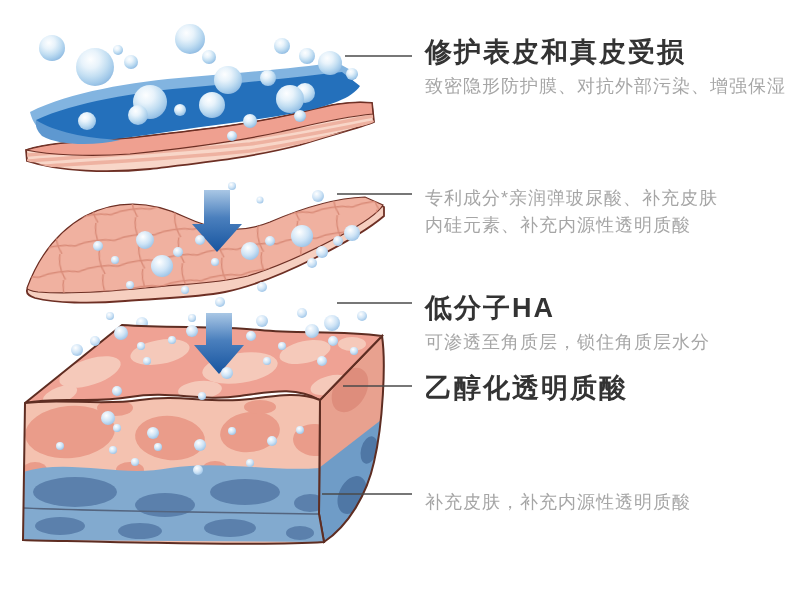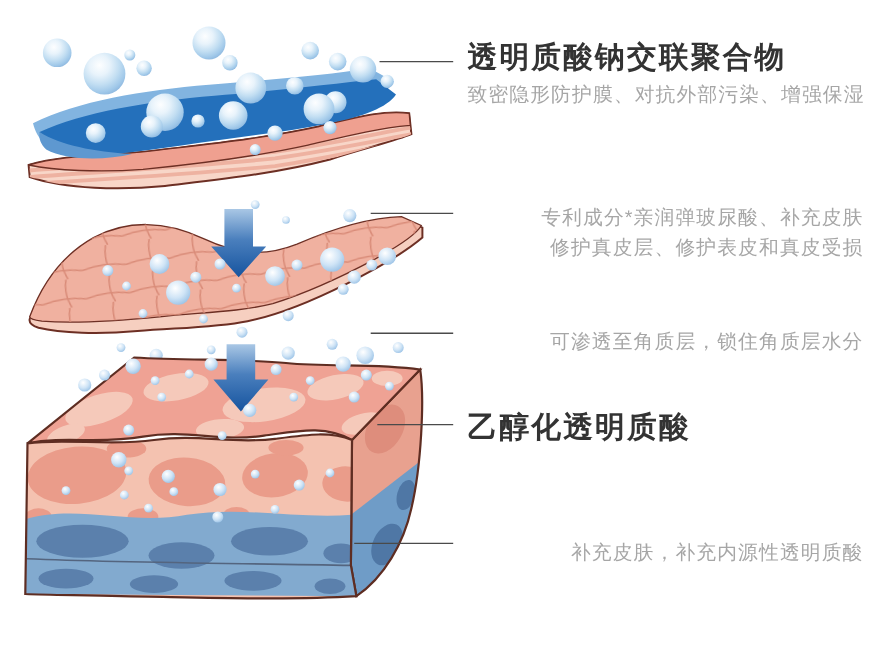--- a/index.html
+++ b/index.html
@@ -6,21 +6,21 @@
   body{width:790px;height:595px;overflow:hidden;position:relative;
        font-family:"Liberation Sans","DejaVu Sans",sans-serif;}
   .stage{position:absolute;inset:0;width:790px;height:595px;}
   svg.illus{position:absolute;left:0;top:0;}
   .labels{position:absolute;inset:0;}
   .label{position:absolute;left:425px;width:360px;}
   .label .title{font-size:27px;line-height:32px;font-weight:600;color:#333333;
                 letter-spacing:2px;white-space:nowrap;}
   .label .desc{margin-top:5px;font-size:18px;line-height:27px;color:#a6a6a6;
                letter-spacing:1px;}
-  .label .desc div{white-space:nowrap;text-align:right;}
+  .label .desc div{white-space:nowrap;}
 </style>
 </head>
 <body>
 
 <div class="stage">
 
 <svg class="illus" width="790" height="595" viewBox="0 0 790 595">
   <defs>
     <radialGradient id="bubBig" cx="38%" cy="30%" r="75%">
       <stop offset="0%" stop-color="#fdfeff"></stop>
@@ -241,35 +241,36 @@
     <line x1="337" y1="194" x2="412" y2="194"></line>
     <line x1="337" y1="303" x2="412" y2="303"></line>
     <line x1="343" y1="386" x2="412" y2="386"></line>
     <line x1="322" y1="494" x2="412" y2="494"></line>
   </g>
 </svg>
 
 <div class="labels">
 
   <div class="label" style="top:36px">
-    <div class="title">透明质酸钠交联聚合物</div>
+    <div class="title">修护表皮和真皮受损</div>
     <div class="desc">
       <div>致密隐形防护膜、对抗外部污染、增强保湿</div>
       <div></div>
     </div>
   </div>
 
   <div class="label" style="top:180px">
     <div class="desc">
       <div>专利成分*亲润弹玻尿酸、补充皮肤</div>
-      <div>修护真皮层、修护表皮和真皮受损</div>
+      <div>内硅元素、补充内源性透明质酸</div>
     </div>
   </div>
 
   <div class="label" style="top:292px">
+    <div class="title">低分子HA</div>
     <div class="desc">
       <div>可渗透至角质层，锁住角质层水分</div>
       <div></div>
     </div>
   </div>
 
   <div class="label" style="top:372px">
     <div class="title">乙醇化透明质酸</div>
   </div>
 

